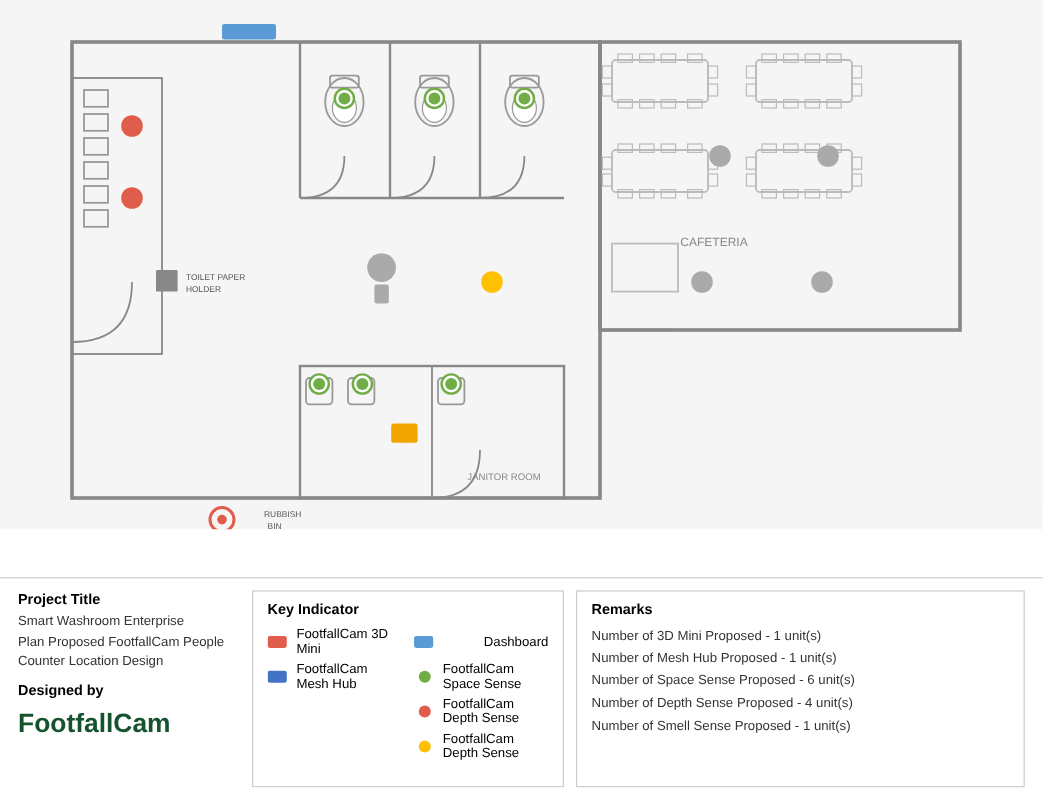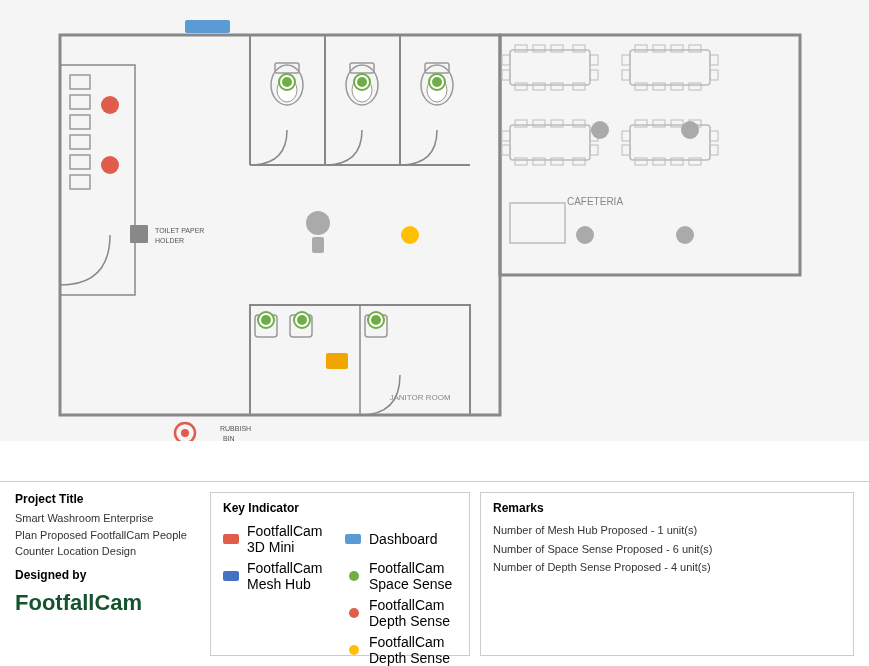--- a/index.html
+++ b/index.html
@@ -64,21 +64,22 @@
     }
     .key-grid {
       display: grid;
       grid-template-columns: 1fr 1fr;
       gap: 5px 10px;
     }
     .key-item {
       display: flex;
       align-items: center;
       gap: 6px;
-      font-size: 14px;
+      font-size: 11px;
+      justify-content: space-between;
     }
     .key-icon {
       width: 18px;
       height: 12px;
       flex-shrink: 0;
       display: flex;
       align-items: center;
       justify-content: center;
     }
 
@@ -355,19 +356,21 @@
           </div>
           <span>FootfallCam Depth Sense</span>
         </div>
 
       </div>
     </div>
 
     <div id="remarks">
       <div class="remarks-title">Remarks</div>
       <div class="remarks-text" id="remarks-lines">
+          <div>Number of 3D Mini Proposed - 1 unit(s)</div>
           <div>Number of Mesh Hub Proposed - 1 unit(s)</div>
           <div>Number of Space Sense Proposed - 6 unit(s)</div>
           <div>Number of Depth Sense Proposed - 4 unit(s)</div>
+          <div>Number of Smell Sense Proposed - 1 unit(s)</div>
         </div>
     </div>
   </div>
 </div>
 
 </body></html>

